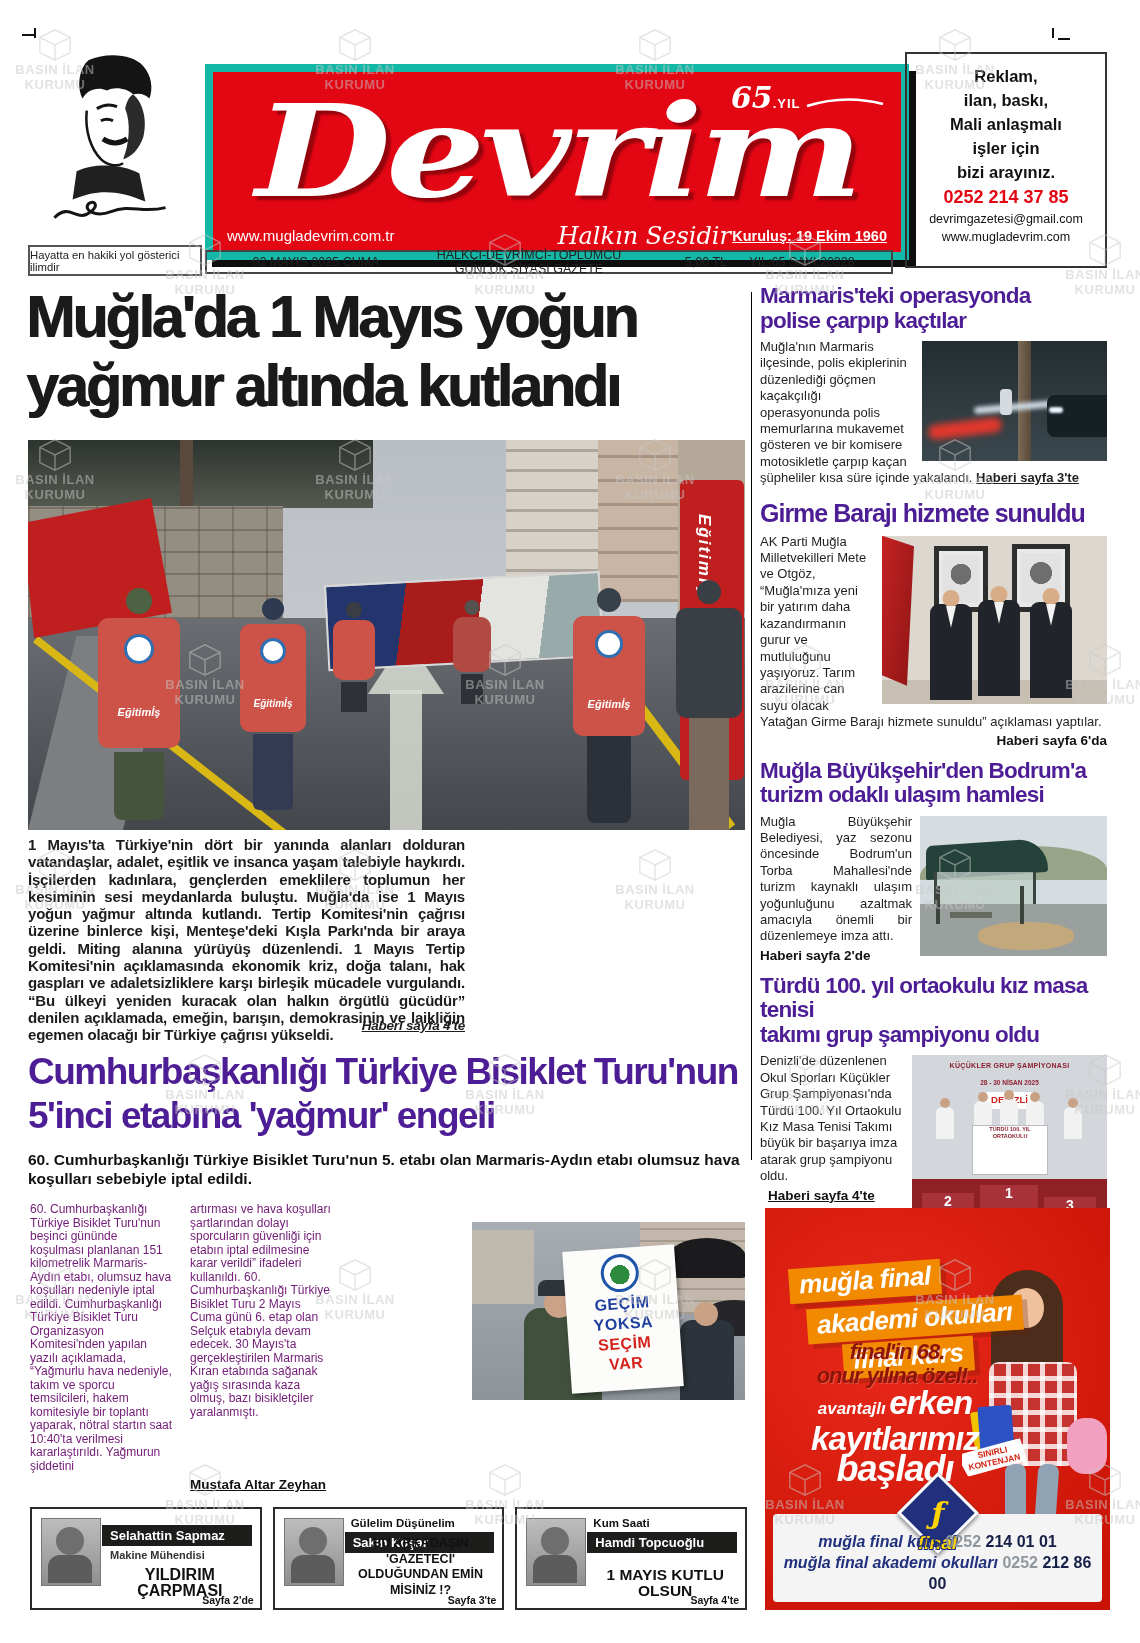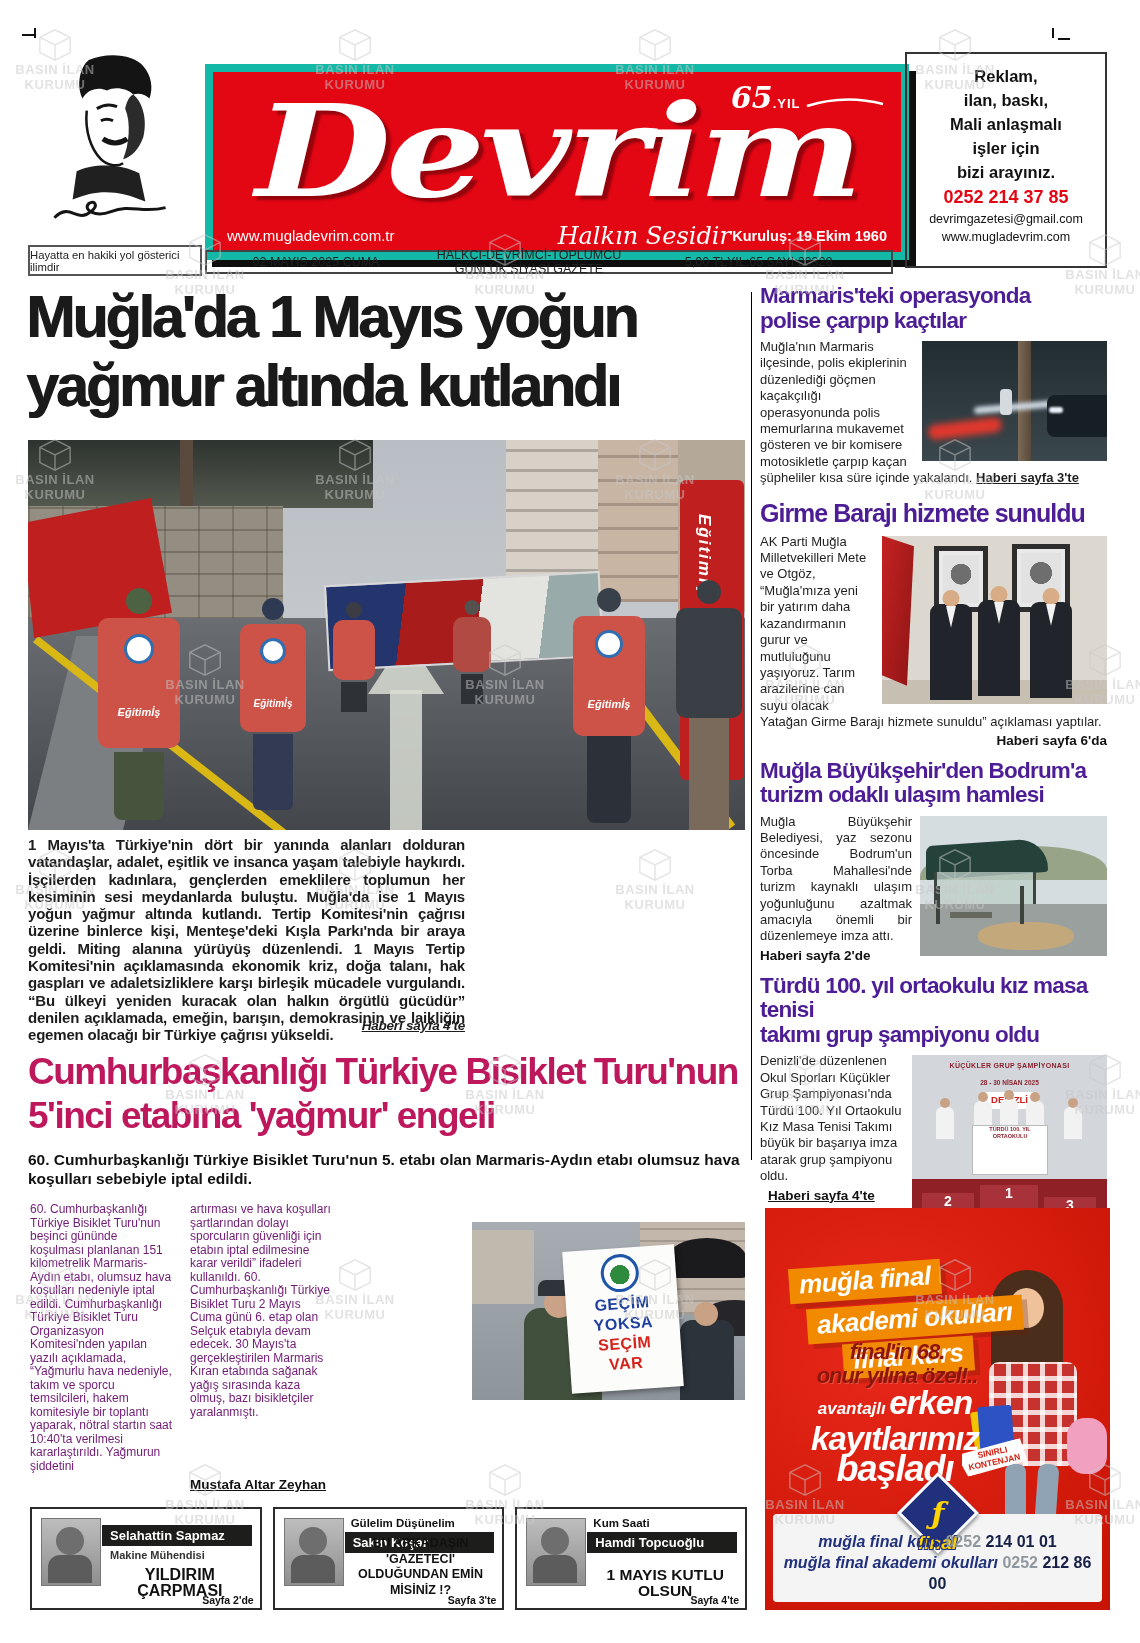--- a/index.html
+++ b/index.html
@@ -27,42 +27,42 @@
   .logo-word{position:absolute;left:0;right:0;top:-6px;text-align:center;color:#fff;
      font-family:"DejaVu Serif",serif;font-style:italic;font-weight:bold;font-size:128px;
      line-height:170px;letter-spacing:-4px;transform:scaleX(1.22);transform-origin:center;
      text-shadow:4px 4px 2px rgba(0,0,0,.35);}
   .anniv{position:absolute;right:16px;top:8px;color:#fff;text-align:center;}
   .anniv .n{font-family:"DejaVu Serif",serif;font-style:italic;font-weight:bold;font-size:30px;}
   .anniv .s{font-size:13px;font-weight:bold;letter-spacing:1px;}
   .logo-site{position:absolute;left:14px;bottom:8px;color:#fff;font-size:15px;}
   .logo-slogan{position:absolute;right:170px;bottom:2px;color:#fff;font-family:"DejaVu Serif",serif;
      font-style:italic;font-size:24px;}
-  .logo-founded{position:absolute;right:14px;bottom:8px;color:#fff;font-weight:bold;font-size:14.5px;}
+  .logo-founded{position:absolute;right:14px;bottom:8px;color:#fff;font-weight:bold;font-size:14.5px;text-decoration:underline;}
   .dateline{left:205px;top:250px;width:688px;height:24px;border:2px solid #444;display:flex;
      align-items:center;font-size:12.5px;color:#222;padding:0 14px;box-sizing:border-box;}
   .dateline .d1{flex:0 0 190px;text-align:center;}
   .dateline .d2{flex:1;text-align:center;}
   .dateline .d3{flex:0 0 80px;text-align:right;}
-  .dateline .d4{flex:0 0 150px;text-align:left;}
+  .dateline .d4{flex:0 0 150px;text-align:center;}
   .contact-box{left:905px;top:52px;width:202px;height:216px;border:2px solid #333;text-align:center;
      padding-top:10px;box-sizing:border-box;}
   .contact-box .b{font-size:16.5px;font-weight:bold;line-height:24px;}
   .contact-box .phone{color:#e30613;font-weight:bold;font-size:18px;line-height:26px;}
   .contact-box .sm{font-size:12.5px;line-height:18px;}
 
   
   .lead-hl{left:26px;top:283px;width:718px;font-weight:bold;font-size:59px;line-height:69px;
      letter-spacing:-3px;color:#1a1a1a;text-shadow:1px 0 #1a1a1a;}
   .lead-body{left:28px;top:836px;width:437px;height:200px;font-size:15px;line-height:17.3px;
      font-weight:bold;text-align:justify;color:#1c1c1c;letter-spacing:-.2px;}
   .lead-ref{position:absolute;right:0;bottom:2px;font-style:italic;font-weight:bold;
      text-decoration:underline;font-size:13.5px;}
   .cyc-hl{left:28px;top:1050px;width:718px;font-weight:bold;font-size:37px;line-height:44px;
-     letter-spacing:-1.5px;color:#be185d;}
+     letter-spacing:-1.5px;color:#4c1d95;}
   .cyc-sub{left:28px;top:1150px;width:716px;font-weight:bold;font-size:15.5px;line-height:19px;}
   .cyc-col{top:1203px;width:143px;font-size:12px;line-height:13.5px;color:#701a75;}
   .cyc-col.c1{left:30px;}
   .cyc-col.c2{left:190px;}
   .cyc-byline{left:190px;top:1477px;font-size:13.5px;font-weight:bold;text-decoration:underline;}
 
   
   .vdiv{left:751px;top:292px;height:868px;border-left:1.5px solid #000;width:0;}
   .right-col{left:760px;top:284px;width:347px;}
   .story{margin-bottom:11px;overflow:hidden;}

